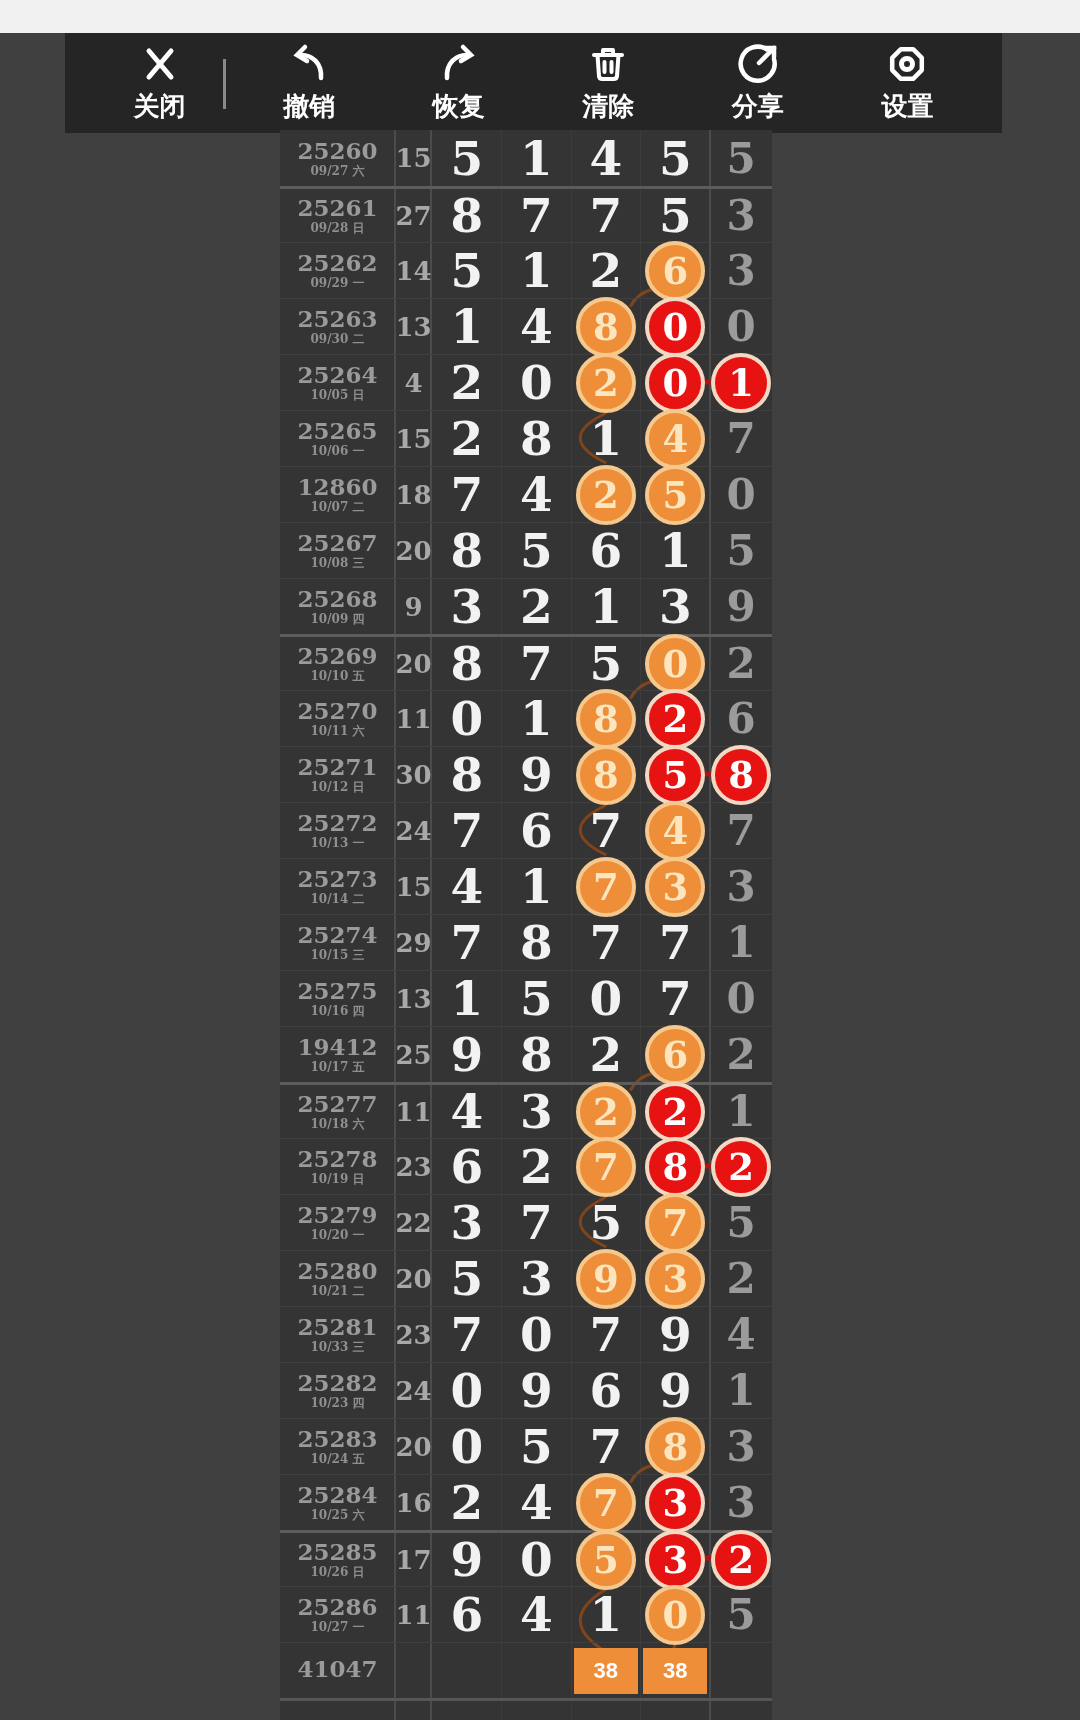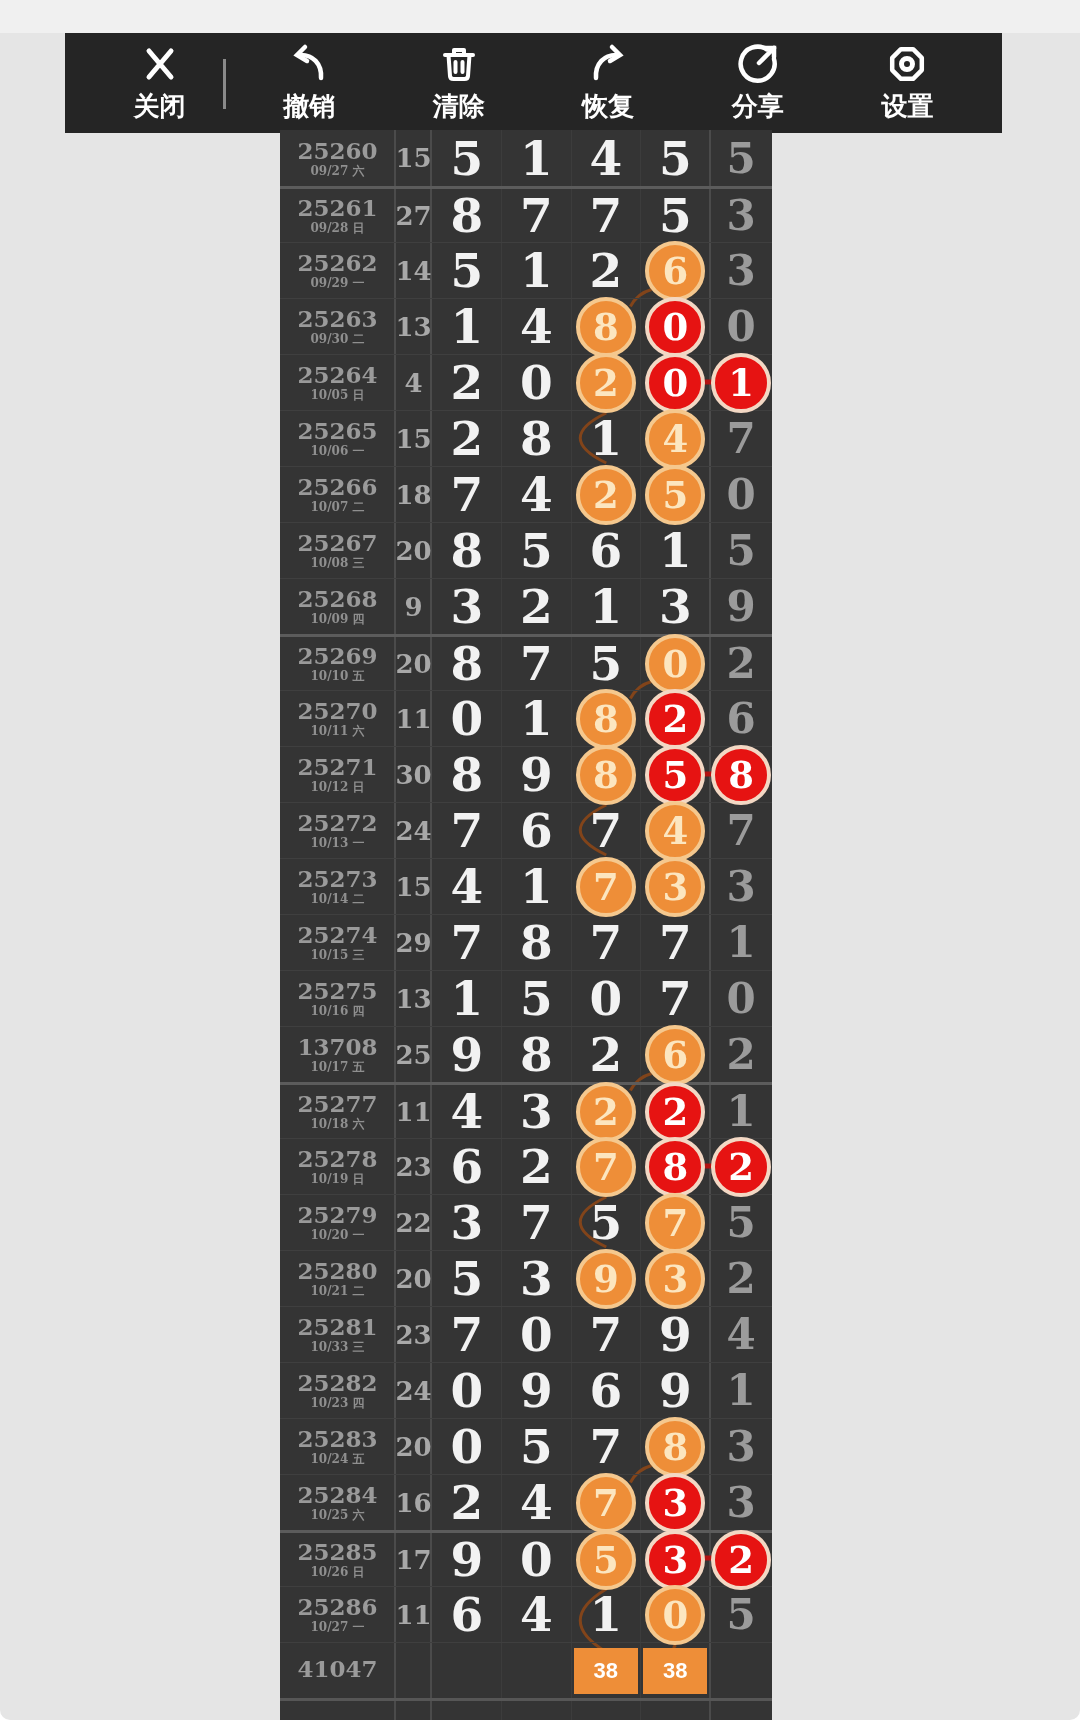--- a/index.html
+++ b/index.html
@@ -1,18 +1,18 @@
 <!DOCTYPE html>
 <html><head>
 <meta charset="utf-8">
 <style>
   html,body{margin:0;padding:0;}
   body{width:1080px;height:1720px;background:#ffffff;overflow:hidden;
        font-family:"Liberation Sans", sans-serif;}
-  #app{position:relative;width:1080px;height:1720px;background:#e5e5e5;border-radius:10px;}
+  #app{position:relative;width:1080px;height:1720px;background:#404040;}
   .topstrip{position:absolute;left:0;top:0;width:1080px;height:33px;background:#f0f0f0;}
 
   
   .toolbar{position:absolute;left:65px;top:33px;width:937px;height:100px;background:#252525;
            display:flex;justify-content:space-evenly;align-items:center;}
   .tb-item{display:flex;flex-direction:column;align-items:center;justify-content:center;
            width:110px;height:96px;cursor:pointer;}
   .tb-icon{width:44px;height:44px;display:block;}
   .tb-icon svg{width:44px;height:44px;display:block;}
   .tb-label{color:#ffffff;font-size:26px;font-weight:bold;margin-top:3px;white-space:nowrap;}
@@ -70,37 +70,37 @@
       <span class="tb-icon">
         <svg viewBox="0 0 44 44" fill="none" stroke="#fff" stroke-width="4.5" stroke-linecap="round">
           <path d="M34 36 C35 22 26 12 12 13"></path>
             <path d="M18 5 L10 13 L20 19"></path>
           </svg>
         </span>
       <div class="tb-label">撤销</div>
     </div>
     <div class="tb-item">
       <span class="tb-icon">
+        <svg viewBox="0 0 44 44" fill="none" stroke="#fff" stroke-width="4.5" stroke-linecap="round">
+          <path d="M10 36 C9 22 18 12 32 13"></path>
+            <path d="M26 5 L34 13 L24 19"></path>
+          </svg>
+        </span>
+      <div class="tb-label">恢复</div>
+    </div>
+    <div class="tb-item">
+      <span class="tb-icon">
         <svg viewBox="0 0 44 44" fill="none" stroke="#fff" stroke-width="4" stroke-linecap="round" stroke-linejoin="round">
           <path d="M8 13 H36"></path>
             <path d="M17 13 V8 H27 V13"></path>
           <path d="M11.5 13 L13 34 Q13.2 37 16.5 37 H27.5 Q30.8 37 31 34 L32.5 13"></path>
           <path d="M18.5 20 V30 M25.5 20 V30"></path>
           </svg>
         </span>
       <div class="tb-label">清除</div>
-    </div>
-    <div class="tb-item">
-      <span class="tb-icon">
-        <svg viewBox="0 0 44 44" fill="none" stroke="#fff" stroke-width="4.5" stroke-linecap="round">
-          <path d="M10 36 C9 22 18 12 32 13"></path>
-            <path d="M26 5 L34 13 L24 19"></path>
-          </svg>
-        </span>
-      <div class="tb-label">恢复</div>
     </div>
     <div class="tb-item">
       <span class="tb-icon">
         <svg viewBox="0 0 44 44" fill="none" stroke="#fff" stroke-width="4.5" stroke-linecap="round">
           <path d="M31 7.5 A17 17 0 1 0 38 17"></path>
             <path d="M23 21 L38 6"></path>
             <path d="M29 6 L38 6 L38 15"></path>
           </svg>
         </span>
       <div class="tb-label">分享</div>
@@ -298,21 +298,21 @@
           </div>
           <div class="cell digit">
             <div class="circ orange">4</div>
           </div>
           <div class="cell extra">
             <span class="dg gray">7</span>
           </div>
         </div>
         <div class="row">
     <div class="cell issue">
-      <span class="issue-no">25266</span>
+      <span class="issue-no">12860</span>
       <span class="date">10/07 二</span>
     </div>
     <div class="cell count">
       <span class="count-no">18</span>
     </div>
   <div class="cell digit">
             <span class="dg">7</span>
           </div>
           <div class="cell digit">
             <span class="dg">4</span>
@@ -538,21 +538,21 @@
           </div>
           <div class="cell digit">
             <span class="dg">7</span>
           </div>
           <div class="cell extra">
             <span class="dg gray">0</span>
           </div>
         </div>
         <div class="row">
     <div class="cell issue">
-      <span class="issue-no">13708</span>
+      <span class="issue-no">19412</span>
       <span class="date">10/17 五</span>
     </div>
     <div class="cell count">
       <span class="count-no">25</span>
     </div>
   <div class="cell digit">
             <span class="dg">9</span>
           </div>
           <div class="cell digit">
             <span class="dg">8</span>

